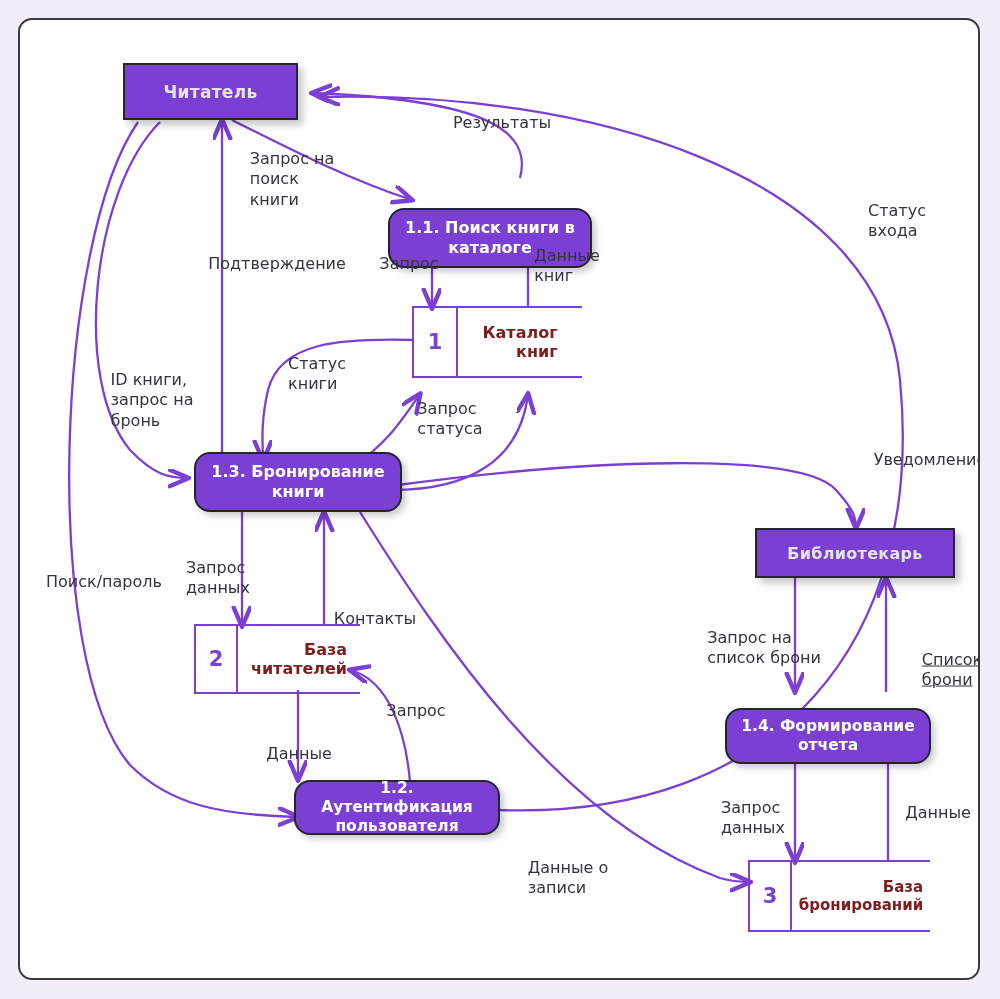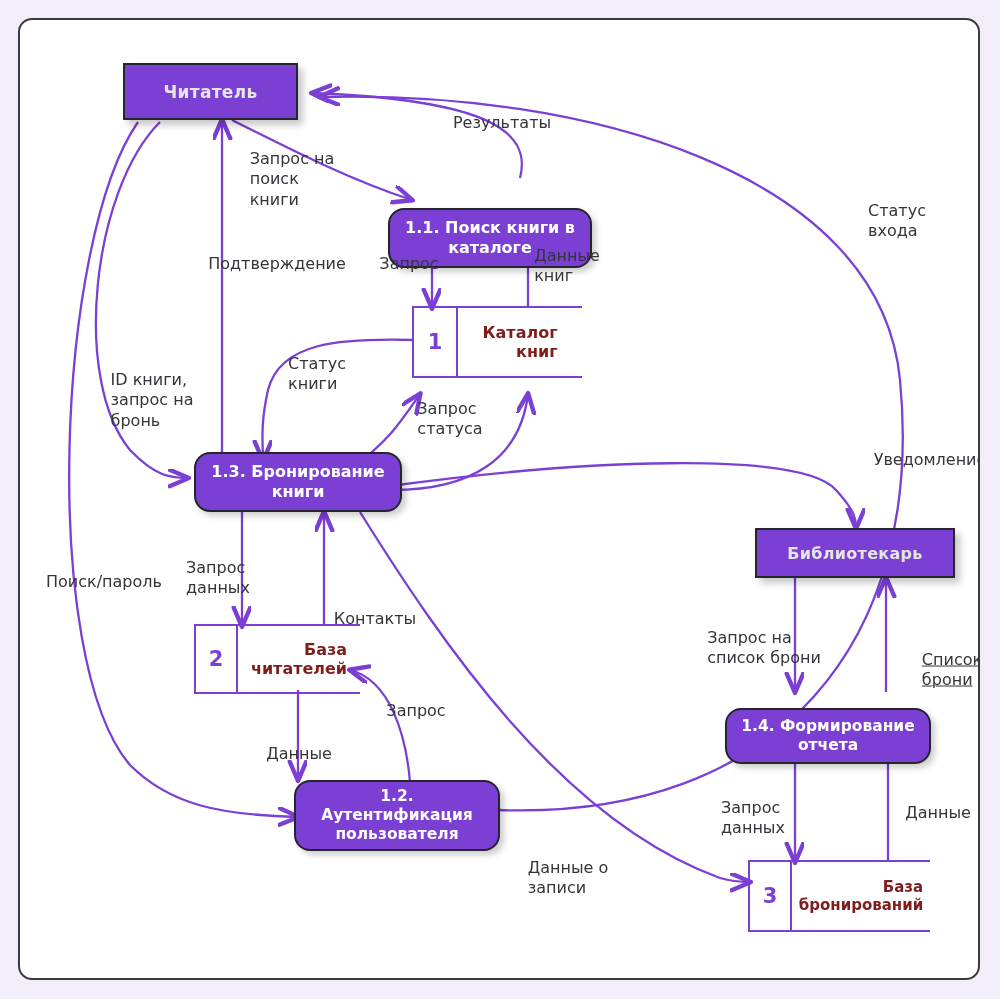--- a/index.html
+++ b/index.html
@@ -133,21 +133,21 @@
 
   <div class="node entity" style="left:735px;top:508px;width:200px;height:50px;font-size:16px;">
     <span>Библиотекарь</span>
   </div>
 
   <div class="node process" style="left:368px;top:152px;width:204px;height:60px;font-size:16px;margin-top:36px;">
     <span>1.1. Поиск книги
 в каталоге</span>
   </div>
 
-  <div class="node process" style="left:274px;top:760px;width:206px;height:71px;font-size:15.5px;">
+  <div class="node process" style="left:274px;top:760px;width:206px;height:55px;font-size:15.5px;">
     <span>1.2. Аутентификация
 пользователя</span>
   </div>
 
   <div class="node process" style="left:174px;top:432px;width:208px;height:60px;font-size:16px;">
     <span>1.3. Бронирование
 книги</span>
   </div>
 
   <div class="node process" style="left:705px;top:670px;width:206px;height:56px;font-size:15.5px;margin-top:18px;">

